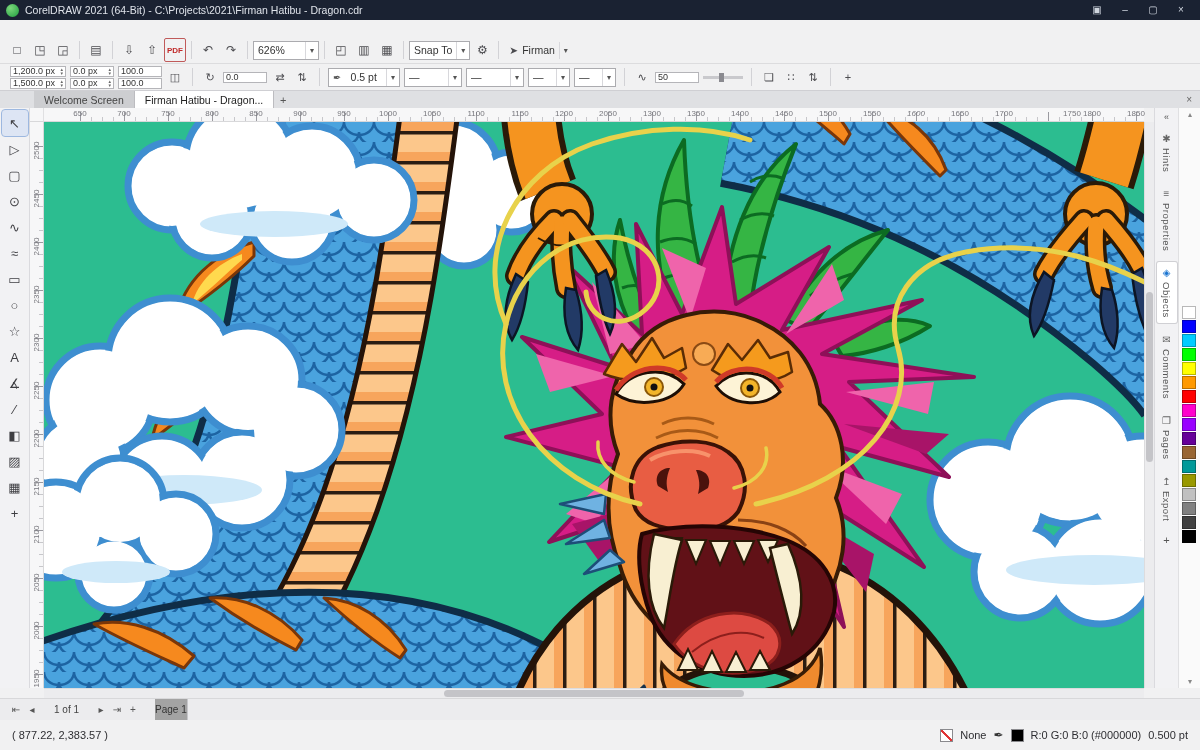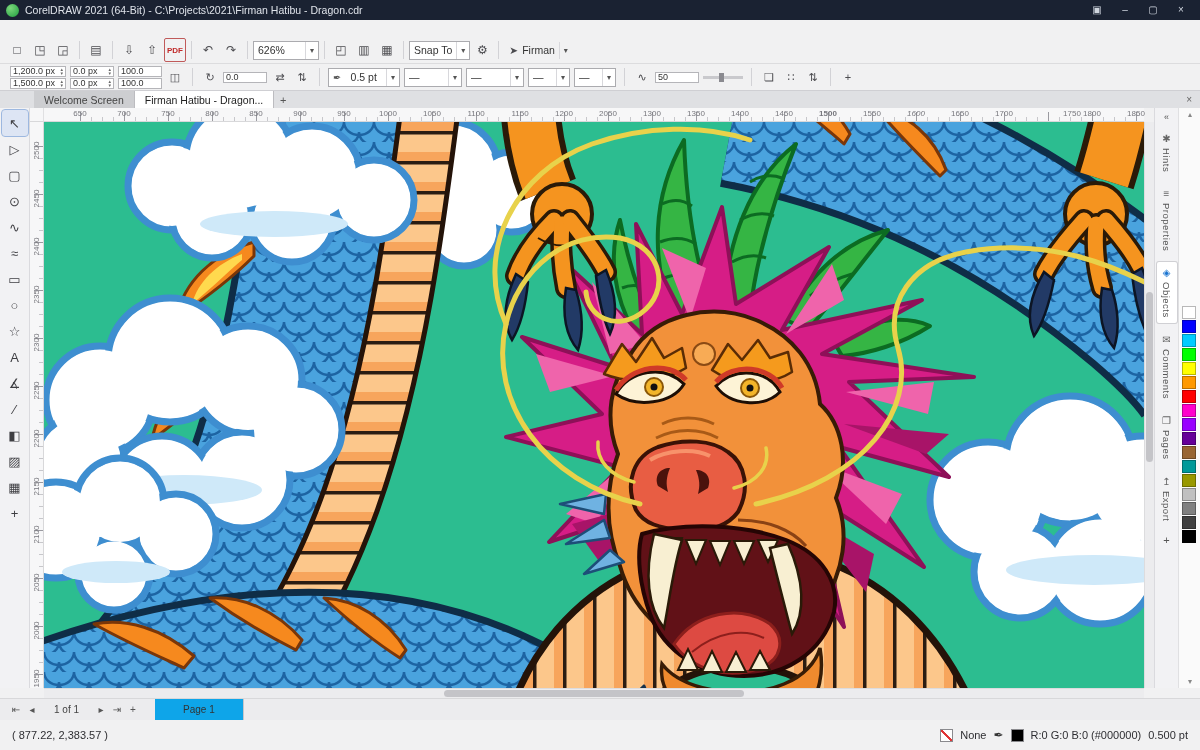--- a/index.html
+++ b/index.html
@@ -83,21 +83,21 @@
   #palette{position:absolute;top:108px;left:1178px;width:22px;height:580px;background:#fafafa;border-left:1px solid #e0e0e2;box-sizing:border-box}
   #palup{position:absolute;top:2px;left:0;width:22px;text-align:center;font-size:8px;color:#888}
   #paldown{position:absolute;bottom:2px;left:0;width:22px;text-align:center;font-size:8px;color:#888}
   #swatches{position:absolute;top:198px;left:3px;display:flex;flex-direction:column;gap:1px}
   .sw{width:14px;height:13px;border:1px solid rgba(0,0,0,.28);box-sizing:border-box}
 
   
   #navbar{position:absolute;top:698px;left:0;right:0;height:22px;background:#ececee;border-top:1px solid #d8d8da;display:flex;align-items:center;padding-left:8px;font-size:10px;color:#444;box-sizing:border-box}
   .nv{width:16px;text-align:center;font-size:10px;color:#555}
   #pageinfo{margin:0 14px}
-  .pagetab{margin-left:14px;height:21px;display:flex;align-items:center;padding:0 28px;background:#0ea5e9;border-right:1px solid #c6c6ca;font-size:10px;color:#333}
+  .pagetab{margin-left:14px;height:21px;display:flex;align-items:center;padding:0 0;background:#a3a3a3;border-right:1px solid #c6c6ca;font-size:10px;color:#333}
 
   
   #statusbar{position:absolute;top:720px;left:0;right:0;height:30px;background:#f1f1f2;display:flex;align-items:center;padding:0 12px;font-size:11px;color:#2e2e32;box-sizing:border-box}
   .sb-right{margin-left:auto;display:flex;align-items:center;gap:7px}
   .chip{width:13px;height:13px;border:1px solid #8a8a8e;background:#fff;box-sizing:border-box}
   .chip.none{background-color:#fff;background-image:linear-gradient(45deg,transparent 42%,#e03535 42%,#e03535 58%,transparent 58%)}
   .chip.black{background:#000}
   .nib{color:#333;font-size:12px}
 </style>
 </head>
@@ -279,21 +279,21 @@
       <span class="hrl" style="left: 344px;">1000</span>
       <span class="hrl" style="left: 388px;">1050</span>
       <span class="hrl" style="left: 432px;">1100</span>
       <span class="hrl" style="left: 476px;">1150</span>
       <span class="hrl" style="left: 520px;">1200</span>
       <span class="hrl" style="left: 564px;">2050</span>
       <span class="hrl" style="left: 608px;">1300</span>
       <span class="hrl" style="left: 652px;">1350</span>
       <span class="hrl" style="left: 696px;">1400</span>
       <span class="hrl" style="left: 740px;">1450</span>
-      <span class="hrl" style="left: 784px; font-weight: bold;">1500</span>
+      <span class="hrl" style="left: 784px;">1500</span>
       <span class="hrl" style="left: 828px;">1550</span>
       <span class="hrl" style="left: 872px; font-style: italic;">1600</span>
       <span class="hrl" style="left: 916px;">1650</span>
       <span class="hrl" style="left: 960px;">1700</span>
       <span class="hrl" style="left: 1028px;">1750</span>
       <span class="hrl" style="left: 1048px;">1800</span>
       <span class="hrl" style="left: 1092px;">1850</span>
     </div>
   <div id="vruler">
       <span class="vrl" style="top: 24px;">2500</span>

